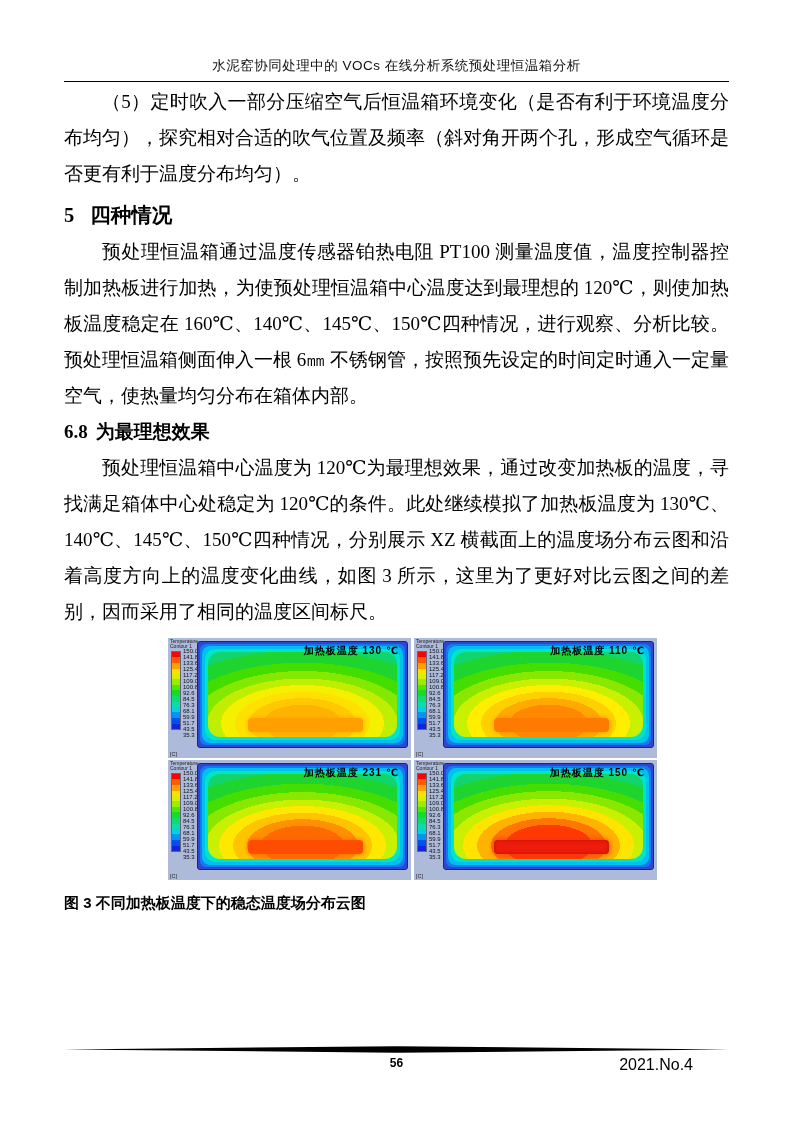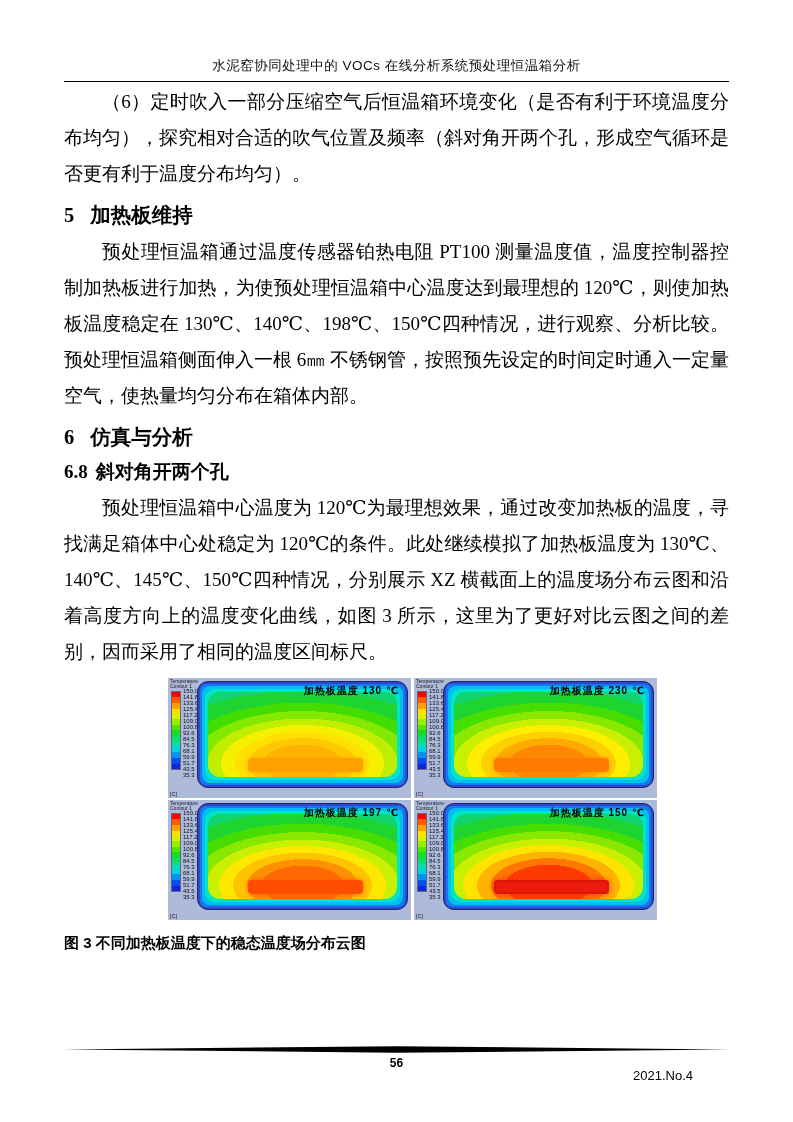--- a/index.html
+++ b/index.html
@@ -44,21 +44,21 @@
               #0096f0 78.57%,#0096f0 85.71%,
               #0050f0 85.71%,#0050f0 92.86%,
               #1423dc 92.86%,#1423dc 100%);}
   .ticks{position:absolute;left:15px;top:10px;height:85px;display:flex;
          flex-direction:column;justify-content:space-between;
          font-family:"Liberation Sans","DejaVu Sans",sans-serif;
          font-size:6px;line-height:6px;color:#111;}
   .unit{position:absolute;left:2px;bottom:1px;font-size:5.5px;
         font-family:"Liberation Sans","DejaVu Sans",sans-serif;color:#222;}
   .field{position:absolute;left:29px;top:3px;right:3px;bottom:10px;
-         background:#2e46d2;border:1px solid #1a2a66;border-radius:11px;overflow:hidden;}
+         background:#2e46d2;border:1px solid #1a2a66;border-radius:3px;overflow:hidden;}
   .band{position:absolute;}
   .b1{inset:2px;background:#1778f0;border-radius:6px;}
   .b2{inset:4px;background:#00c0f0;border-radius:8px;}
   .b3{inset:7px;background:#00e4c8;border-radius:10px;}
   .grad{position:absolute;inset:10px;border-radius:12px;}
   .plate{position:absolute;left:24%;width:55%;top:72%;height:14%;border-radius:4px;}
   .ptitle{position:absolute;top:2px;right:8px;font-size:10px;font-weight:bold;
           letter-spacing:1px;color:#000;
           font-family:"Liberation Sans","DejaVu Sans",sans-serif;}
   
@@ -88,43 +88,42 @@
   .p150 .plate{background:#ee1c0c;box-shadow:0 0 6px #f53218, inset 0 0 4px #c01000;}
   
   .caption{margin:14px 64px 0 64px;text-align:left;font-size:15px;font-weight:bold;
            font-family:"Liberation Sans","DejaVu Sans",sans-serif;}
   
   .footer{position:absolute;left:64px;right:64px;top:1046px;}
   .footer svg{display:block;}
   .footer-row{position:relative;margin-top:2px;font-size:13px;
               font-family:"Liberation Sans","DejaVu Sans",sans-serif;}
   .pageno{display:block;text-align:center;font-size:12px;font-weight:bold;}
-  .issue{position:absolute;right:36px;top:12px;font-size:13px;}
+  .issue{position:absolute;right:36px;top:0;font-size:16px;}
 </style>
 </head>
 <body>
 
 <div class="page">
 
   <div class="hdr">水泥窑协同处理中的 VOCs 在线分析系统预处理恒温箱分析</div>
   <div class="hdr-rule"></div>
 
   <div class="bodytext">
-    <p>（6）定时吹入一部分压缩空气后恒温箱环境变化（是否有利于环境温度分布均匀），探究相对合适的吹气位置及频率（斜对角开两个孔，形成空气循环是否更有利于温度分布均匀）。</p>
-  </div>
-
-  <h2 class="sec"><span class="num">5</span><span>加热板维持</span></h2>
+    <p>（5）定时吹入一部分压缩空气后恒温箱环境变化（是否有利于环境温度分布均匀），探究相对合适的吹气位置及频率（斜对角开两个孔，形成空气循环是否更有利于温度分布均匀）。</p>
+  </div>
+
+  <h2 class="sec"><span class="num">5</span><span>四种情况</span></h2>
 
   <div class="bodytext">
-    <p>预处理恒温箱通过温度传感器铂热电阻 PT100 测量温度值，温度控制器控制加热板进行加热，为使预处理恒温箱中心温度达到最理想的 120℃，则使加热板温度稳定在 130℃、140℃、198℃、150℃四种情况，进行观察、分析比较。预处理恒温箱侧面伸入一根 6㎜ 不锈钢管，按照预先设定的时间定时通入一定量空气，使热量均匀分布在箱体内部。</p>
-  </div>
-
-  <h2 class="sec"><span class="num">6</span><span>仿真与分析</span></h2>
-
-  <h3 class="subsec"><span class="num">6.8</span><span>斜对角开两个孔</span></h3>
+    <p>预处理恒温箱通过温度传感器铂热电阻 PT100 测量温度值，温度控制器控制加热板进行加热，为使预处理恒温箱中心温度达到最理想的 120℃，则使加热板温度稳定在 160℃、140℃、145℃、150℃四种情况，进行观察、分析比较。预处理恒温箱侧面伸入一根 6㎜ 不锈钢管，按照预先设定的时间定时通入一定量空气，使热量均匀分布在箱体内部。</p>
+  </div>
+
+
+  <h3 class="subsec"><span class="num">6.8</span><span>为最理想效果</span></h3>
 
   <div class="bodytext">
     <p>预处理恒温箱中心温度为 120℃为最理想效果，通过改变加热板的温度，寻找满足箱体中心处稳定为 120℃的条件。此处继续模拟了加热板温度为 130℃、140℃、145℃、150℃四种情况，分别展示 XZ 横截面上的温度场分布云图和沿着高度方向上的温度变化曲线，如图 3 所示，这里为了更好对比云图之间的差别，因而采用了相同的温度区间标尺。</p>
   </div>
 
   <div class="fig">
 
     <div class="panel p130">
       <div class="legend">
         <div class="legend-title">
@@ -186,21 +185,21 @@
             <div class="tick">35.3</div>
           </div>
         <div class="unit">[C]</div>
       </div>
       <div class="field">
         <div class="band b1"></div>
         <div class="band b2"></div>
         <div class="band b3"></div>
         <div class="grad"></div>
         <div class="plate"></div>
-        <div class="ptitle">加热板温度  230  ℃</div>
+        <div class="ptitle">加热板温度  110  ℃</div>
       </div>
     </div>
 
     <div class="panel p145">
       <div class="legend">
         <div class="legend-title">
           <div>Temperature</div>
           <div>Contour 1</div>
         </div>
         <div class="colorbar"></div>
@@ -222,21 +221,21 @@
             <div class="tick">35.3</div>
           </div>
         <div class="unit">[C]</div>
       </div>
       <div class="field">
         <div class="band b1"></div>
         <div class="band b2"></div>
         <div class="band b3"></div>
         <div class="grad"></div>
         <div class="plate"></div>
-        <div class="ptitle">加热板温度  197  ℃</div>
+        <div class="ptitle">加热板温度  231  ℃</div>
       </div>
     </div>
 
     <div class="panel p150">
       <div class="legend">
         <div class="legend-title">
           <div>Temperature</div>
           <div>Contour 1</div>
         </div>
         <div class="colorbar"></div>

